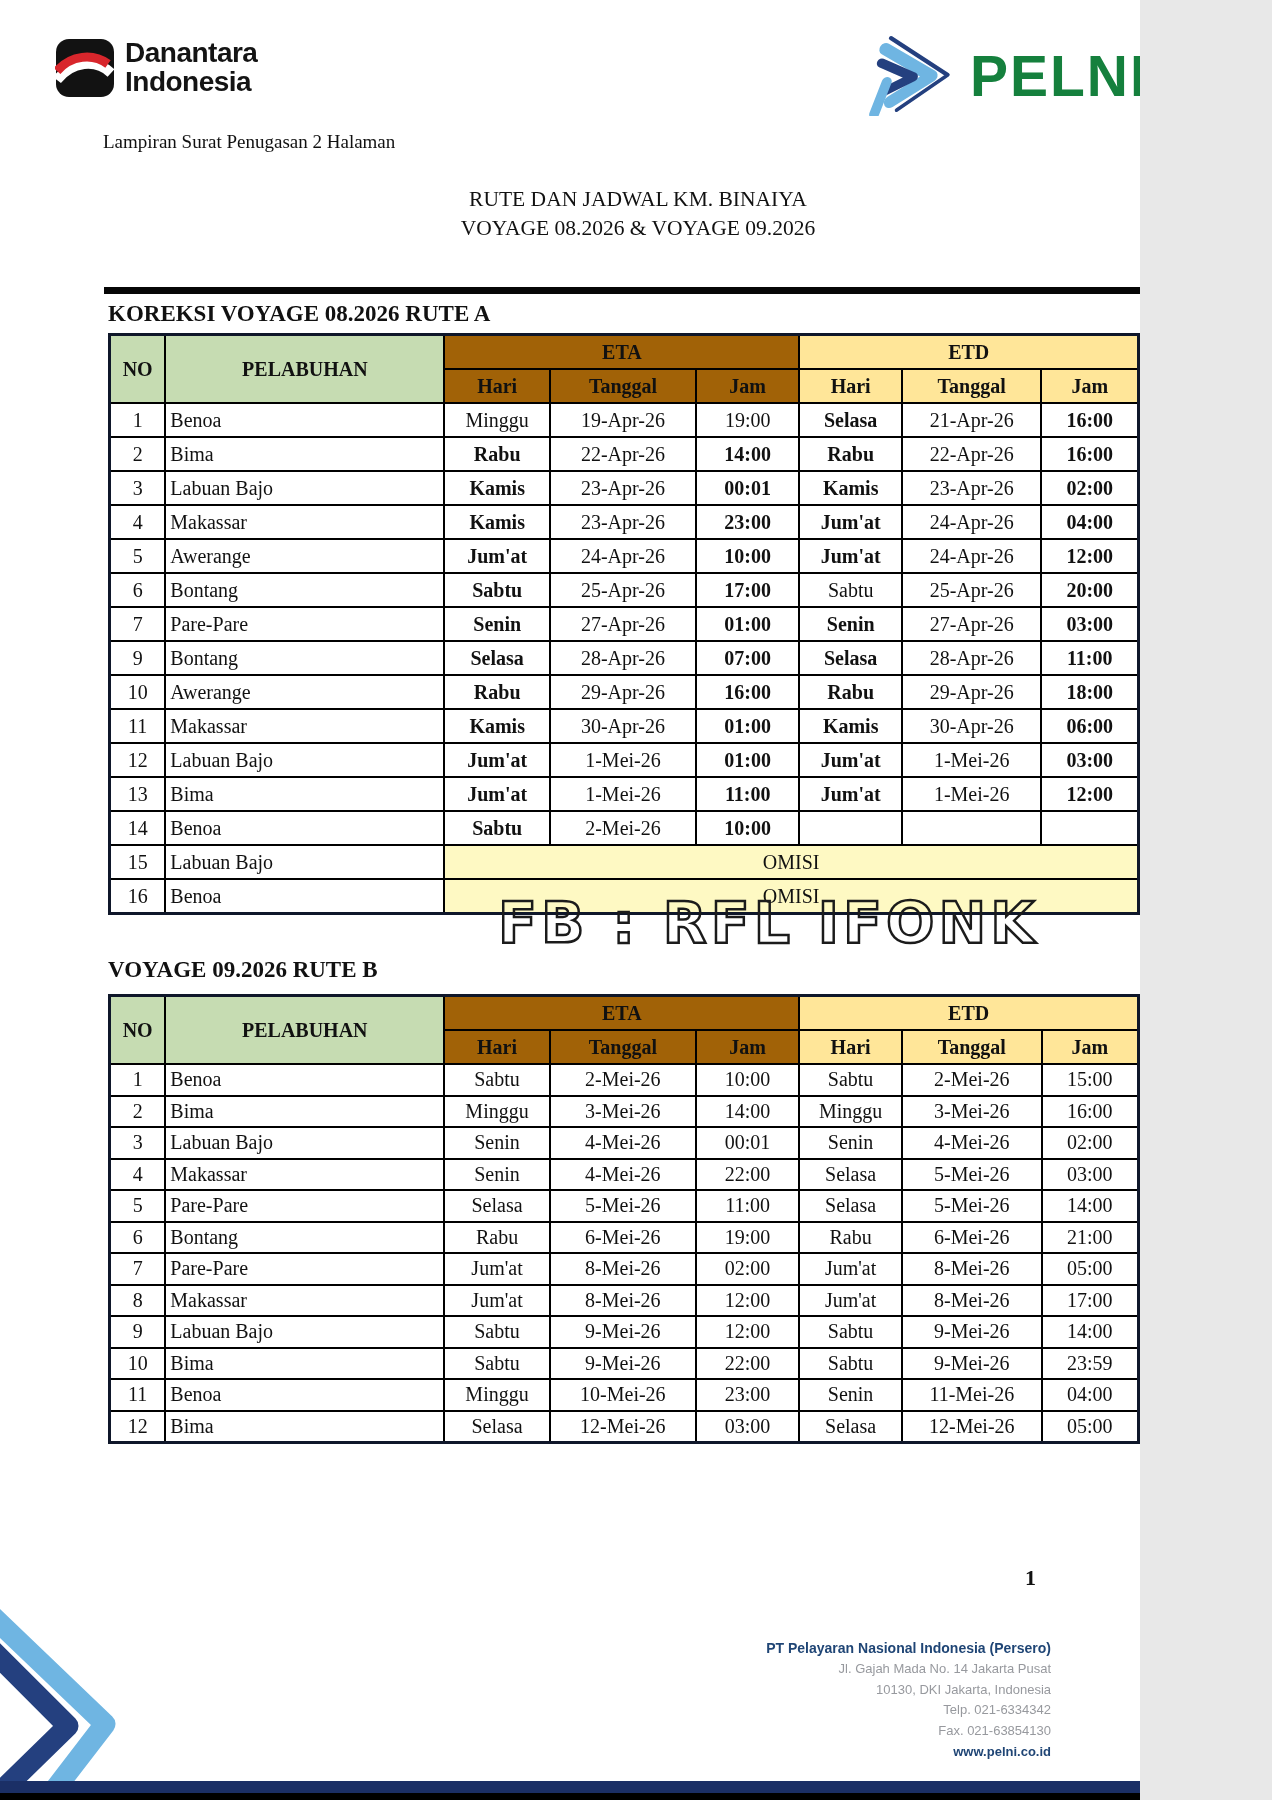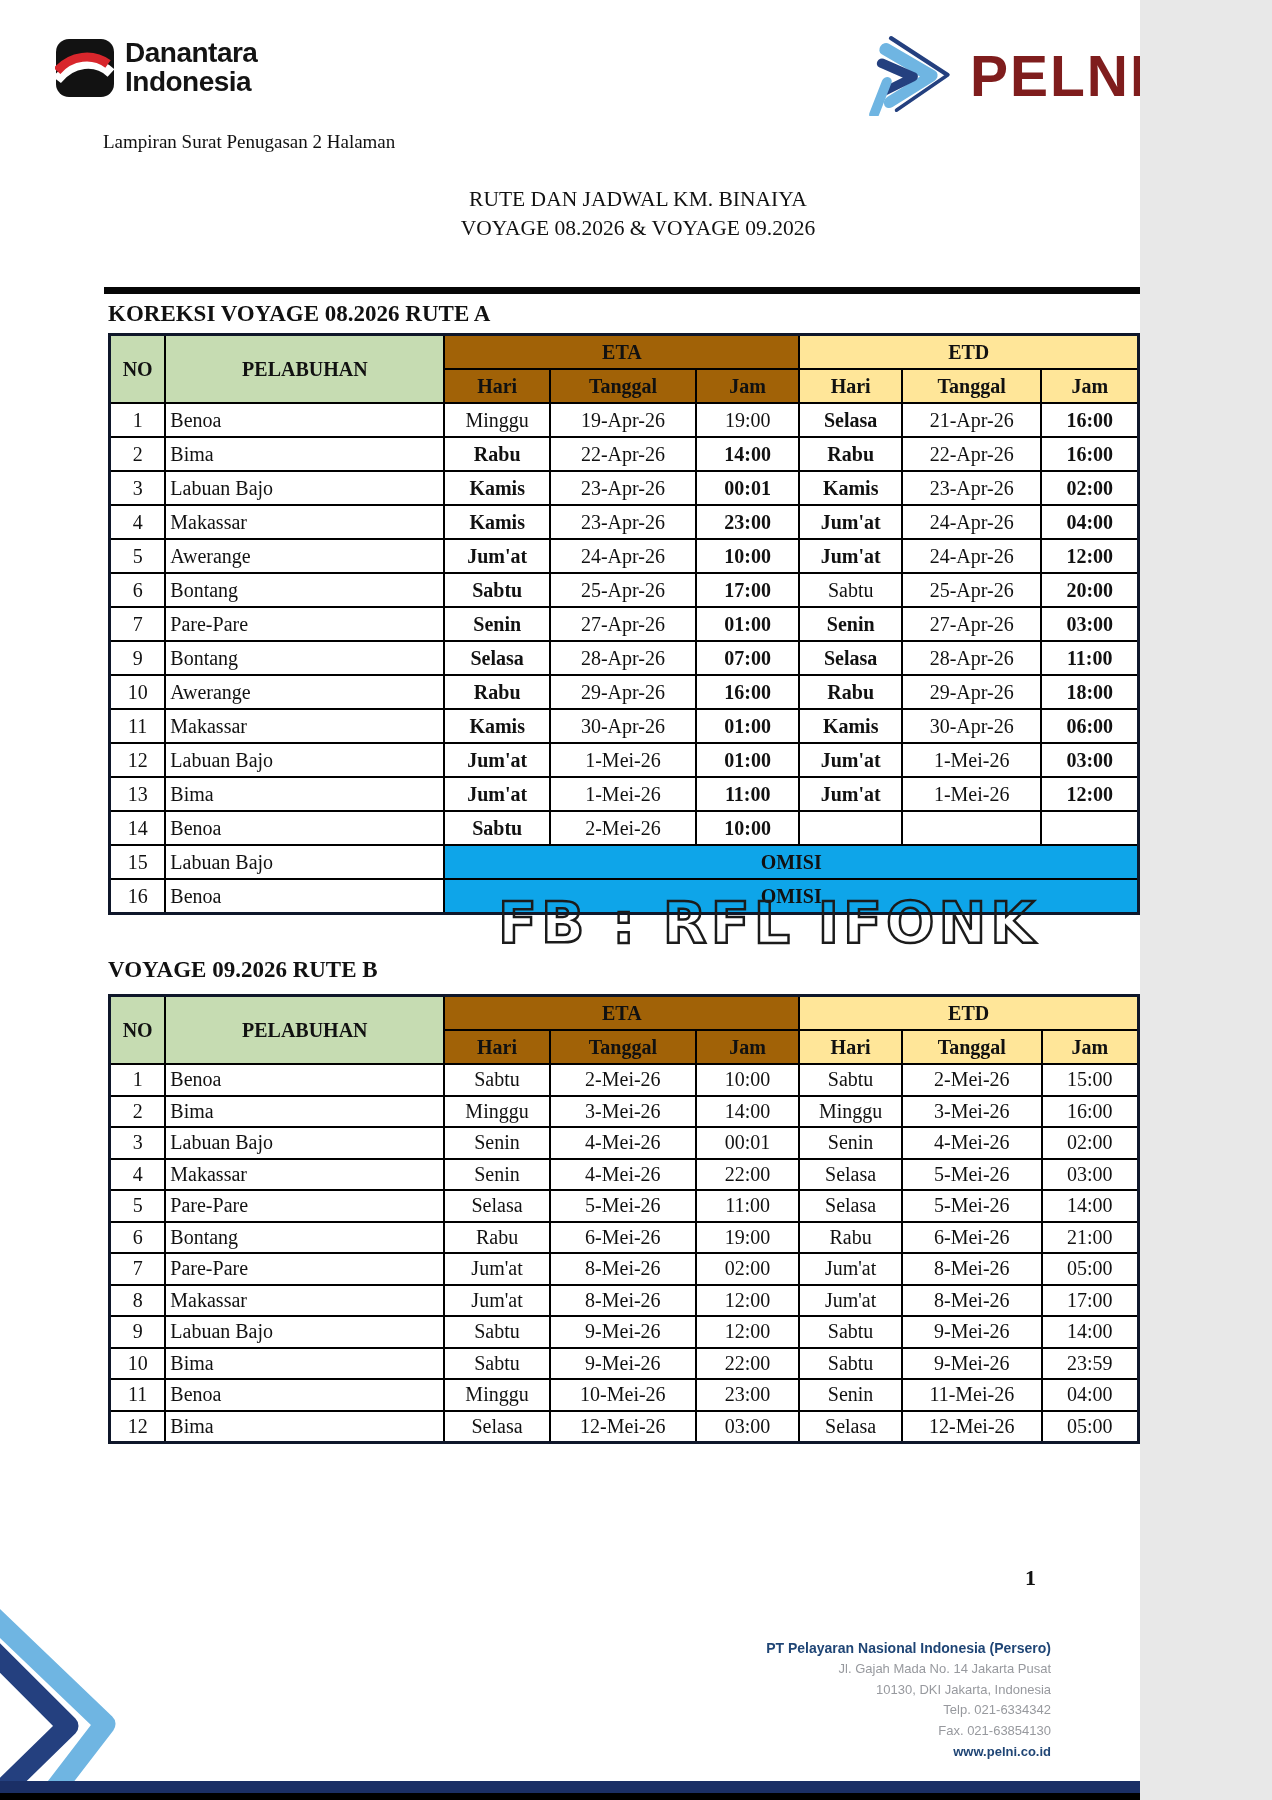--- a/index.html
+++ b/index.html
@@ -5,21 +5,21 @@
   html,body{margin:0;padding:0;background:#e8e8e8;}
   .page{position:relative;width:1140px;height:1800px;background:#ffffff;overflow:hidden;
         font-family:"Liberation Serif",serif;color:#111;}
 
   
   .danantara{position:absolute;left:55px;top:38px;display:flex;align-items:flex-start;}
   .danantara-text{margin-left:10px;font-family:"Liberation Sans",sans-serif;font-weight:bold;
         font-size:28px;line-height:29px;color:#141414;letter-spacing:-0.5px;}
   .pelni-top{position:absolute;left:866px;top:30px;display:flex;align-items:center;}
   .pelni-word{font-family:"Liberation Sans",sans-serif;font-weight:bold;font-size:57px;
-        color:#7f1d1d;letter-spacing:2px;margin-left:12px;margin-top:6px;}
+        color:#15803d;letter-spacing:2px;margin-left:12px;margin-top:6px;}
 
   
   .lampiran{position:absolute;left:103px;top:131px;font-size:19px;}
   .doc-title{position:absolute;left:108px;top:185px;width:1060px;text-align:center;
         font-weight:normal;font-size:21.5px;line-height:29px;}
   .rule{position:absolute;left:104px;top:287px;width:1066px;height:7px;background:#060606;}
   .heading-a{position:absolute;left:108px;top:301px;font-weight:bold;font-size:23px;}
   .heading-b{position:absolute;left:108px;top:957px;font-weight:bold;font-size:23px;}
 
   
@@ -31,21 +31,21 @@
   table.sched th{font-weight:bold;}
   th.g{background:#c6dcb2;font-size:21px;}
   th.b{background:#a16207;}
   th.y{background:#ffe699;}
   table.sched thead tr th{height:32px;}
   table.table-a tbody td{height:32px;}
   table.table-b tbody td{height:29.5px;}
   td.c{text-align:center;}
   td.port{text-align:left;padding-left:10px;margin-left:32px;}
   td.bold{font-weight:bold;}
-  td.omisi{background:#0ea5e9;text-align:center;font-weight:bold;}
+  td.omisi{background:#fef9c3;text-align:center;font-weight:normal;}
 
   
   .watermark{position:absolute;left:498px;top:890px;font-family:"DejaVu Sans",sans-serif;
         font-weight:bold;font-size:57px;letter-spacing:4px;color:transparent;
         -webkit-text-stroke:2.5px #1b1b1b;white-space:nowrap;}
   @supports not (-webkit-text-stroke: 1px #000){.watermark{color:#333;}}
 
   
   .page-num{position:absolute;right:104px;top:1565px;font-size:22px;font-weight:bold;}
   .footer{position:absolute;right:89px;top:1640px;text-align:right;

